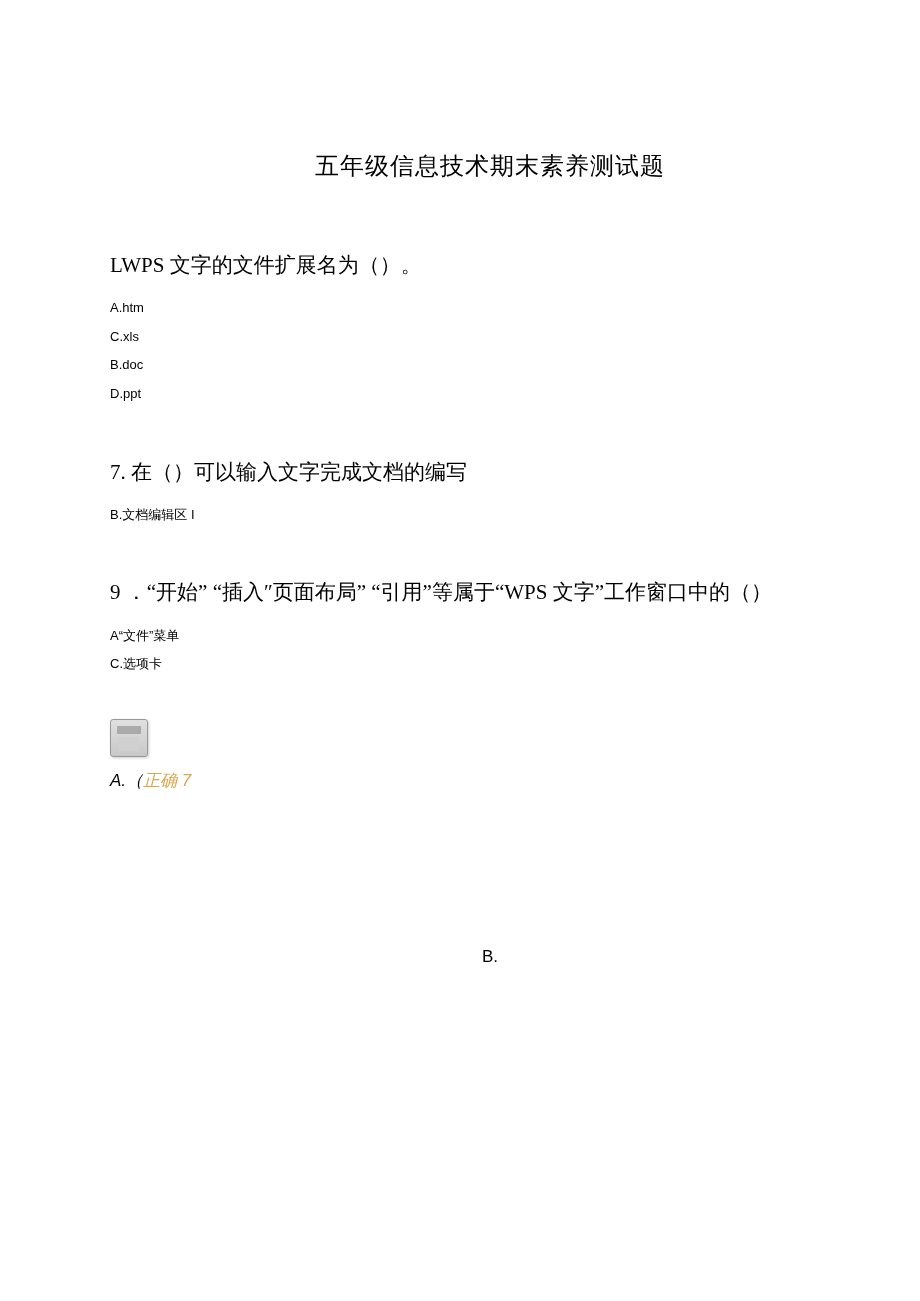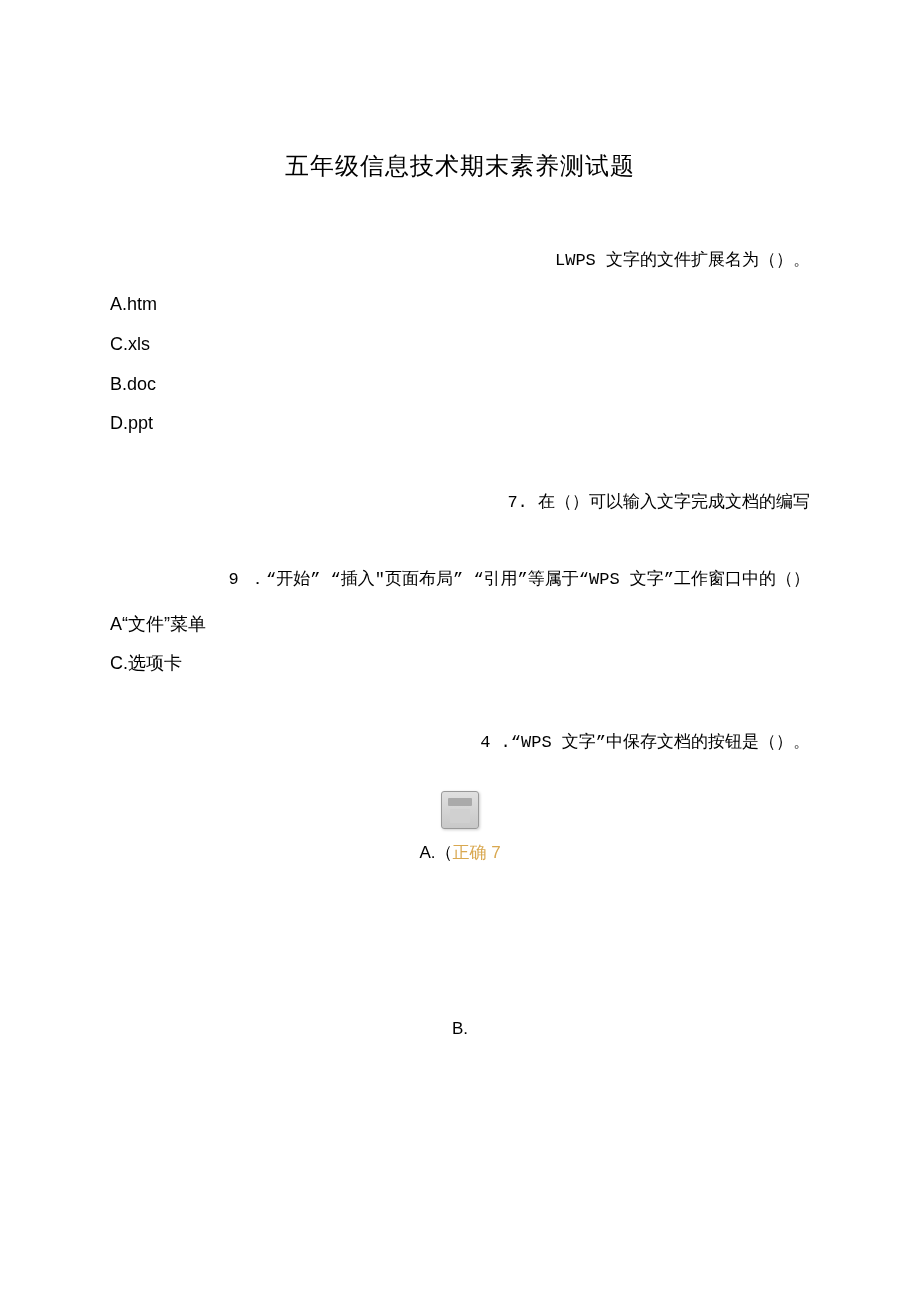--- a/index.html
+++ b/index.html
@@ -9,47 +9,47 @@
     }
     body {
       background: #ffffff;
       font-family: "SimSun", "宋体", serif;
       width: 920px;
       height: 1301px;
       position: relative;
       color: #000000;
     }
     .page {
-      padding: 150px 110px 0 110px;
+      padding: 150px 50px 0 110px;
     }
     .title {
       text-align: center;
       font-size: 24px;
       font-weight: normal;
       margin-bottom: 60px;
       letter-spacing: 1px;
     }
     .question-block {
       margin-bottom: 40px;
     }
     .question-text {
-      font-size: 17px;
+      font-size: 21px;
       line-height: 2.2;
       margin-bottom: 6px;
-      font-family: Liberation Mono, monospace;
-      text-align: right;
+      font-family: Liberation Serif, serif;
     }
     .option {
-      font-size: 18px;
+      font-size: 13px;
       line-height: 2.2;
       font-family: Arial, "SimSun", sans-serif;
     }
     .q4-image-block {
-      text-align: center;
+      text-align: left;
       margin-top: 30px;
+      font-style: italic;
     }
     .save-icon {
       display: inline-block;
       width: 38px;
       height: 38px;
       background: linear-gradient(to bottom, #e0e0e0, #c8c8c8);
       border: 1px solid #999;
       border-radius: 3px;
       position: relative;
       margin-bottom: 8px;
@@ -98,30 +98,30 @@
   <div class="question-block">
     <div class="question-text">LWPS 文字的文件扩展名为（）。</div>
     <div class="option">A.htm</div>
     <div class="option">C.xls</div>
     <div class="option">B.doc</div>
     <div class="option">D.ppt</div>
   </div>
 
   <div class="question-block">
     <div class="question-text">7. 在（）可以输入文字完成文档的编写</div>
+    <div class="option">B.文档编辑区 I</div>
   </div>
 
   <div class="question-block">
     <div class="question-text">9 ．“开始” “插入″页面布局” “引用”等属于“WPS 文字”工作窗口中的（）</div>
     <div class="option">A“文件”菜单</div>
     <div class="option">C.选项卡</div>
   </div>
 
   <div class="question-block">
-    <div class="question-text">4 .“WPS 文字”中保存文档的按钮是（）。</div>
     <div class="q4-image-block">
       <div class="save-icon"></div>
       <div class="q4-answer-a">
         <span>A.（</span><span class="correct-marker">正确 7</span>
       </div>
     </div>
     <div class="q4-answer-b">B.</div>
   </div>
 </div>
 

